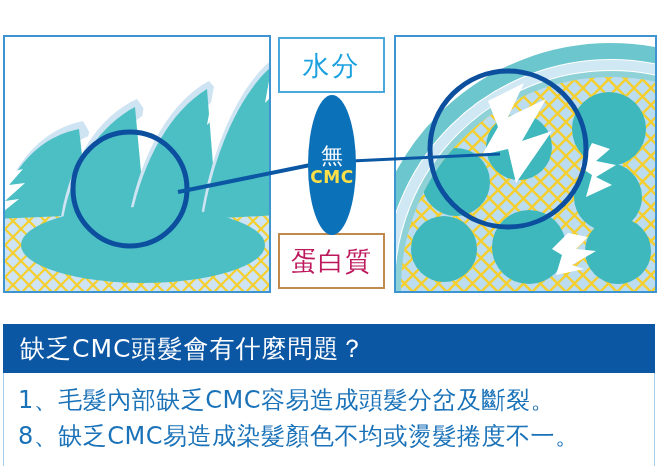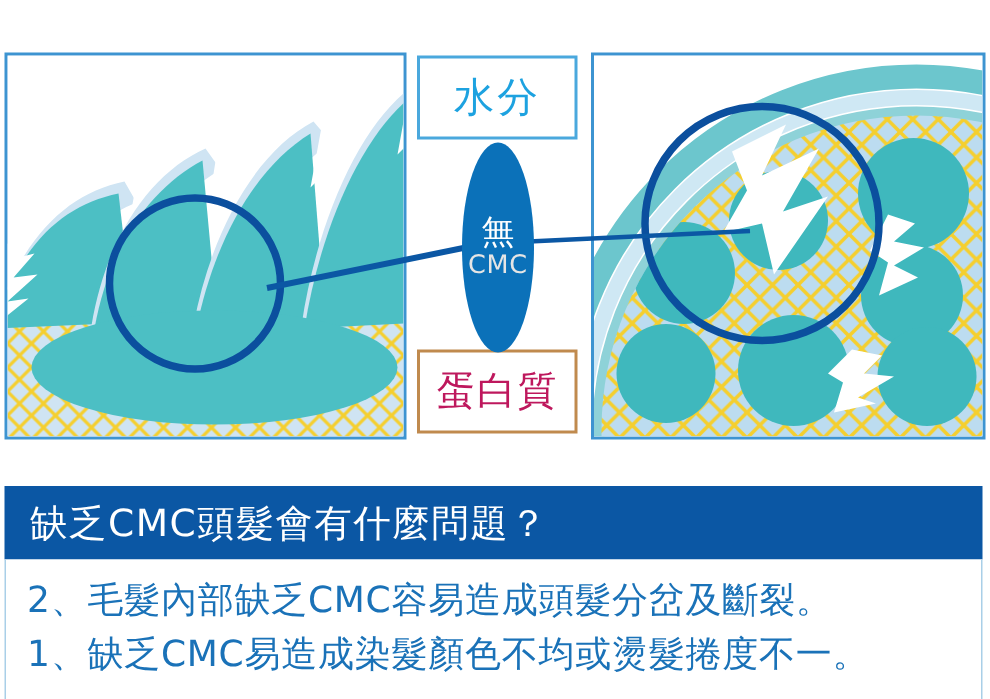--- a/index.html
+++ b/index.html
@@ -39,21 +39,21 @@
   #protein-label { color: #be185d; font-size: 26px; letter-spacing: 1px; line-height: 1; }
 
   #cmc-ellipse {
     position: absolute; left: 33px; top: 60px; width: 48px; height: 140px;
     background: #0b71b9; border-radius: 50%;
     display: flex; flex-direction: column;
     align-items: center; justify-content: center; gap: 2px;
     z-index: 4;
   }
   #cmc-no  { color: #ffffff; font-size: 22px; line-height: 1; font-weight: 500; }
-  #cmc-abbr{ color: #e5e5e5; font-size: 17px; line-height: 1; font-weight: 400; letter-spacing: .5px; }
+  #cmc-abbr{ color: #fde047; font-size: 17px; line-height: 1; font-weight: 700; letter-spacing: .5px; }
 
   
   #connectors { position:absolute; left:0; top:0; width:660px; height:466px;
                 pointer-events:none; z-index:3; }
 
   
   #qa-block { position: absolute; left: 3px; top: 292px; width: 652px; height: 171px; }
 
   #qa-header {
     position: absolute; left: 0; top: 0; width: 652px; height: 49px;
@@ -192,18 +192,18 @@
   <svg id="connectors" viewBox="0 0 660 466">
     <line x1="178" y1="160" x2="335" y2="128" stroke="#0b57a4" stroke-width="4"></line>
     <line x1="330" y1="130" x2="500" y2="122" stroke="#0b57a4" stroke-width="3"></line>
   </svg>
 
   <div id="qa-block">
     <div id="qa-header">
       <span id="qa-header-text">缺乏CMC頭髮會有什麼問題？</span>
     </div>
     <div id="qa-body">
-      <div class="qa-line">2、毛髮內部缺乏CMC容易造成頭髮分岔及斷裂。</div>
-      <div class="qa-line">1、缺乏CMC易造成染髮顏色不均或燙髮捲度不一。</div>
+      <div class="qa-line">1、毛髮內部缺乏CMC容易造成頭髮分岔及斷裂。</div>
+      <div class="qa-line">8、缺乏CMC易造成染髮顏色不均或燙髮捲度不一。</div>
     </div>
   </div>
 
 </div>
 
 </body></html>

